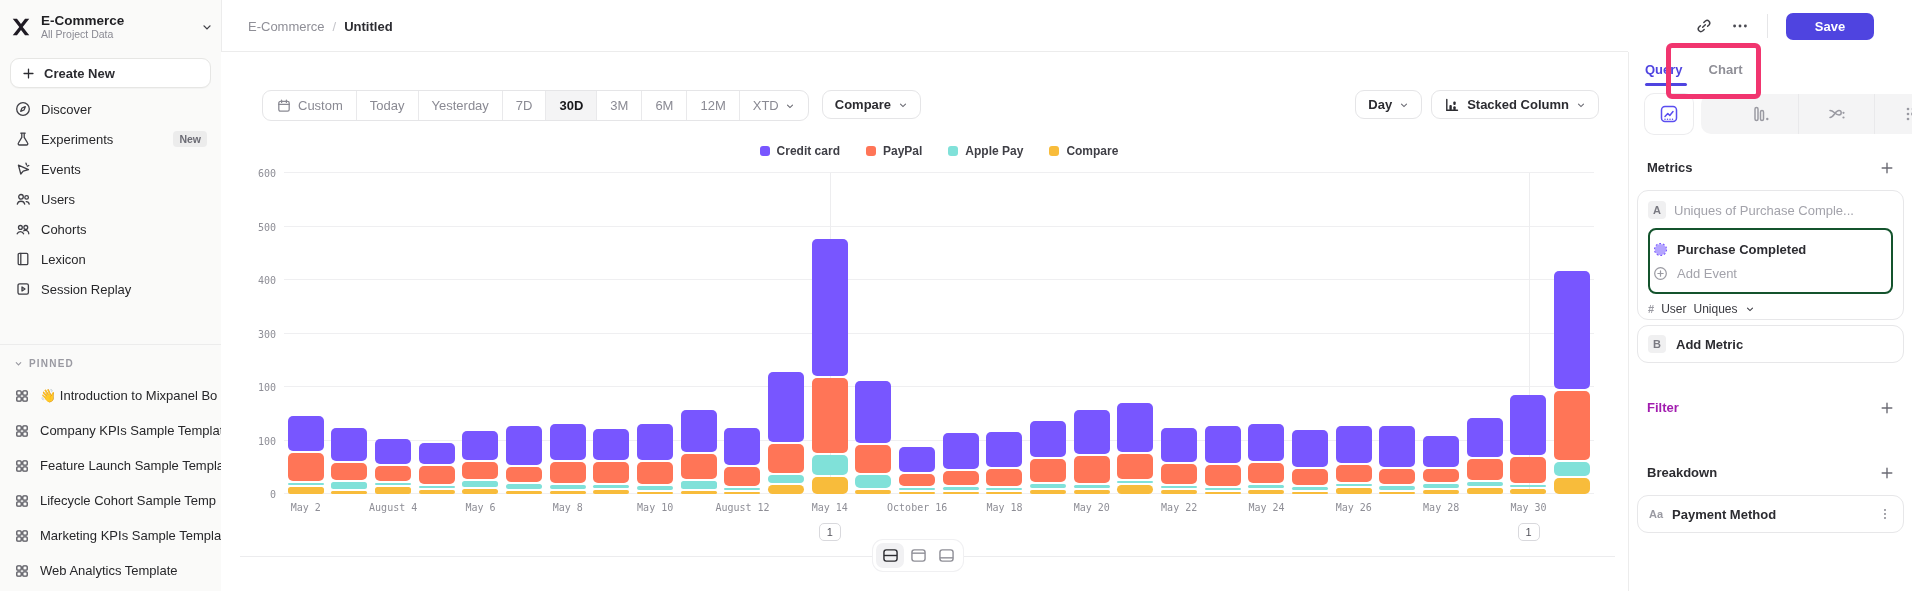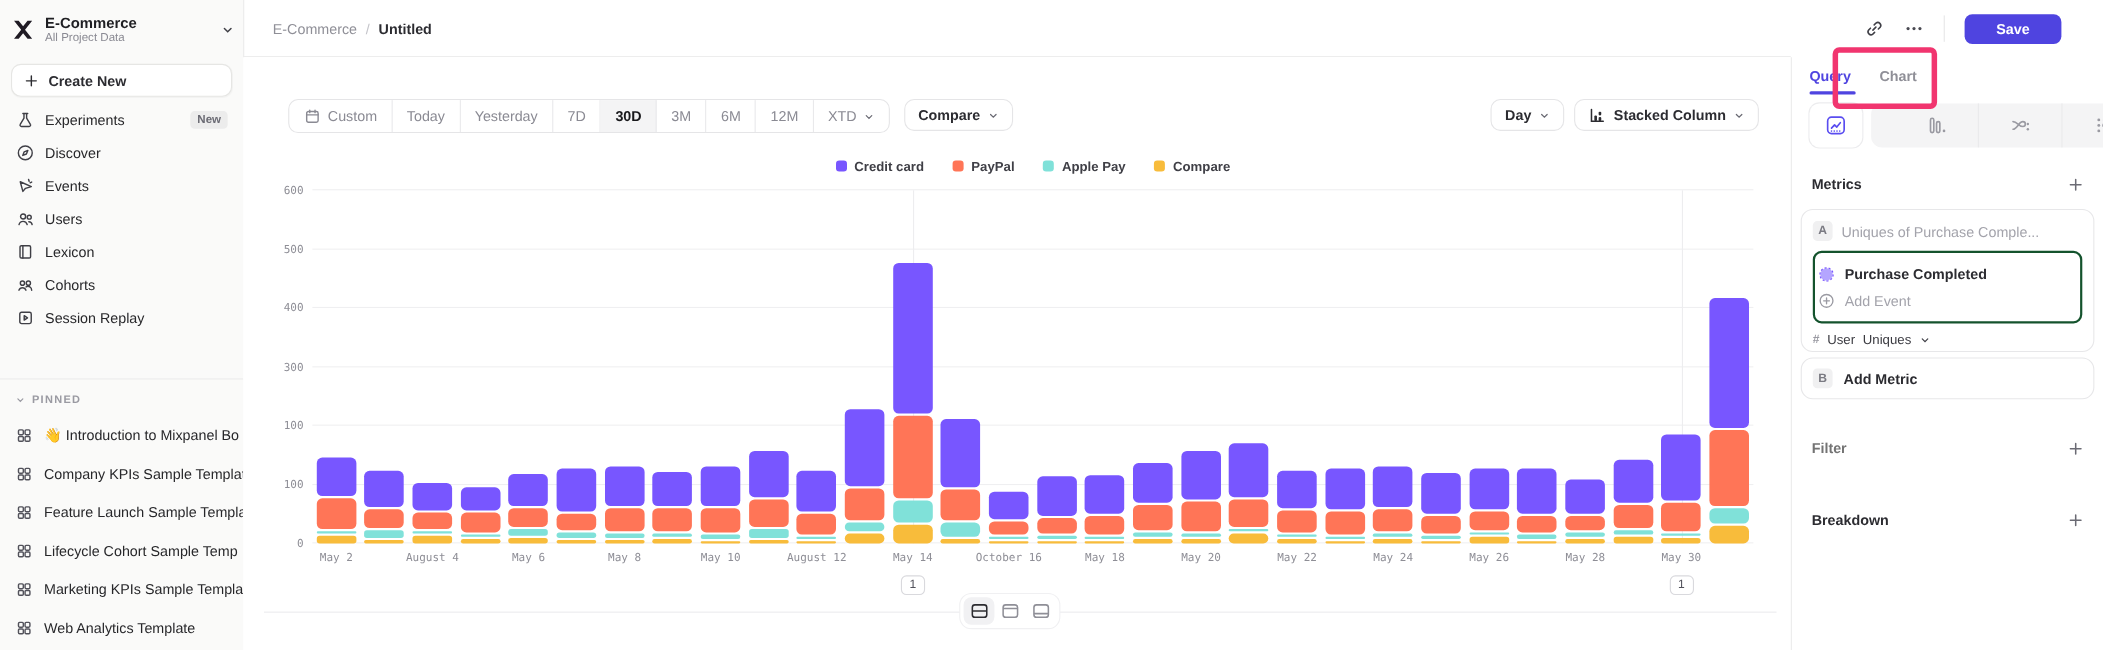--- a/index.html
+++ b/index.html
@@ -70,21 +70,21 @@
   .rp-tabs{position:absolute;left:16px;top:0;display:flex;gap:26px;height:34px;align-items:center;}
   .rp-tab{font-weight:600;color:#8f8f97;cursor:pointer;}
   .rp-tab.active{color:#4f44e0;}
   .rp-underline{position:absolute;left:16px;top:31px;width:42px;height:3px;background:#4f44e0;border-radius:2px;}
   .chart-strip{position:absolute;left:16px;top:42px;width:280px;height:40px;}
   .strip-gray{position:absolute;left:56px;top:0;right:-16px;height:40px;background:#f4f4f5;border-radius:10px;display:flex;}
   .strip-cell{flex:0 0 75px;display:flex;align-items:center;justify-content:center;border-right:1px solid #e9e9eb;color:#9a9aa2;cursor:pointer;}
   .strip-active{position:absolute;left:0;top:0;width:48px;height:40px;background:#fff;border-radius:9px;box-shadow:0 0 0 1px #ececee;
                 display:flex;align-items:center;justify-content:center;color:#4f44e0;cursor:pointer;z-index:2;}
   .rp-section-head{position:absolute;left:18px;right:18px;display:flex;align-items:center;justify-content:space-between;font-weight:700;color:#2c2c31;}
-  .rp-section-head.muted{color:#737373;font-weight:600;}
+  .rp-section-head.muted{color:#a21caf;font-weight:600;}
   .plus-btn{color:#6b6b74;cursor:pointer;}
   .metric-card{position:absolute;left:8px;right:8px;top:138px;height:130px;border:1px solid #e7e7e9;border-radius:11px;background:#fff;box-sizing:border-box;padding:10px 10px;}
   .mc-row-a{display:flex;align-items:center;gap:8px;color:#a3a3ab;cursor:pointer;}
   .badge-sq{width:18px;height:18px;border-radius:4px;background:#f0f0f1;color:#7a7a82;font-size:11px;font-weight:700;display:flex;align-items:center;justify-content:center;}
   .inner-card{margin-top:9px;border:2px solid #14532d;border-radius:8px;padding:7px 3px;}
   .ev-row{display:flex;align-items:center;gap:9px;height:24px;cursor:pointer;}
   .ev-name{font-weight:600;color:#2c2c31;}
   .ev-add{color:#a3a3ab;}
   .uniq-row{margin-top:8px;display:flex;align-items:center;gap:7px;font-size:12px;cursor:pointer;}
   .hash{color:#9a9aa2;font-size:11px;font-weight:600;}
@@ -127,34 +127,34 @@
             <path d="M8 2.5 V13.5 M2.5 8 H13.5"></path>
           </svg>
       </span>
       <span>Create New</span>
     </div>
 
     <div class="nav">
         <div class="nav-item">
           <span class="ic">
             <svg width="16" height="16" viewBox="0 0 16 16" fill="none" stroke="currentColor" stroke-width="1.3" stroke-linecap="round" stroke-linejoin="round">
+              <circle cx="8" cy="8" r="6.3"></circle>
+              <path d="M10.3 5.7 L9 9 L5.7 10.3 L7 7 Z"></path>
+            </svg>
+          </span>
+          <span>Discover</span>
+        </div>
+        <div class="nav-item">
+          <span class="ic">
+            <svg width="16" height="16" viewBox="0 0 16 16" fill="none" stroke="currentColor" stroke-width="1.3" stroke-linecap="round" stroke-linejoin="round">
               <path d="M5.8 2.2 h4.4 M6.8 2.2 v4.2 l-3.4 5.6 a1.3 1.3 0 0 0 1.1 2 h7 a1.3 1.3 0 0 0 1.1-2 L9.2 6.4 v-4.2"></path>
             </svg>
           </span>
           <span>Experiments</span>
           <span class="nav-badge">New</span>
-        </div>
-        <div class="nav-item">
-          <span class="ic">
-            <svg width="16" height="16" viewBox="0 0 16 16" fill="none" stroke="currentColor" stroke-width="1.3" stroke-linecap="round" stroke-linejoin="round">
-              <circle cx="8" cy="8" r="6.3"></circle>
-              <path d="M10.3 5.7 L9 9 L5.7 10.3 L7 7 Z"></path>
-            </svg>
-          </span>
-          <span>Discover</span>
         </div>
         <div class="nav-item">
           <span class="ic">
             <svg width="16" height="16" viewBox="0 0 16 16" fill="none" stroke="currentColor" stroke-width="1.3" stroke-linecap="round" stroke-linejoin="round">
               <path d="M13.5 8.6 L3.4 4.2 L5.8 13 L8.2 10.2 Z"></path>
               <path d="M11 2.2 l.5 1.6 M13.8 4.5 l-1.5 .7"></path>
             </svg>
           </span>
           <span>Events</span>
         </div>
@@ -165,35 +165,35 @@
               <path d="M2.3 13.2 a3.8 3.8 0 0 1 7.4 0"></path>
               <circle cx="11.6" cy="6.4" r="1.8"></circle>
               <path d="M11.2 10.6 a3.2 3.2 0 0 1 3 2.6"></path>
             </svg>
           </span>
           <span>Users</span>
         </div>
         <div class="nav-item">
           <span class="ic">
             <svg width="16" height="16" viewBox="0 0 16 16" fill="none" stroke="currentColor" stroke-width="1.3" stroke-linecap="round" stroke-linejoin="round">
-              <rect x="3.2" y="2.4" width="9.6" height="11.2" rx="1.2"></rect>
-              <path d="M5.8 2.4 v11.2"></path>
-            </svg>
-          </span>
-          <span>Lexicon</span>
-        </div>
-        <div class="nav-item">
-          <span class="ic">
-            <svg width="16" height="16" viewBox="0 0 16 16" fill="none" stroke="currentColor" stroke-width="1.3" stroke-linecap="round" stroke-linejoin="round">
               <circle cx="5.4" cy="6.4" r="1.9"></circle>
               <circle cx="10.8" cy="6.4" r="1.9"></circle>
               <path d="M2.2 12.8 a3.4 3.4 0 0 1 6.4 0 M8.7 9.8 a3.4 3.4 0 0 1 5.1 3"></path>
             </svg>
           </span>
           <span>Cohorts</span>
+        </div>
+        <div class="nav-item">
+          <span class="ic">
+            <svg width="16" height="16" viewBox="0 0 16 16" fill="none" stroke="currentColor" stroke-width="1.3" stroke-linecap="round" stroke-linejoin="round">
+              <rect x="3.2" y="2.4" width="9.6" height="11.2" rx="1.2"></rect>
+              <path d="M5.8 2.4 v11.2"></path>
+            </svg>
+          </span>
+          <span>Lexicon</span>
         </div>
         <div class="nav-item">
           <span class="ic">
             <svg width="16" height="16" viewBox="0 0 16 16" fill="none" stroke="currentColor" stroke-width="1.3" stroke-linecap="round" stroke-linejoin="round">
               <rect x="3" y="2.8" width="10.4" height="10.4" rx="1.6"></rect>
               <path d="M7 6 L10 8 L7 10 Z"></path>
             </svg>
           </span>
           <span>Session Replay</span>
         </div>
@@ -746,16 +746,27 @@
 
     <div class="rp-section-head" style="top:413px;">
       <span>Breakdown</span>
       <span class="plus-btn">
         <svg width="14" height="14" viewBox="0 0 16 16" fill="none" stroke="currentColor" stroke-width="1.6" stroke-linecap="round">
             <path d="M8 2.5 V13.5 M2.5 8 H13.5"></path>
           </svg>
       </span>
     </div>
 
+    <div class="breakdown-card">
+      <span class="aa">Aa</span>
+      <span class="bd-label">Payment Method</span>
+      <span class="kebab">
+        <svg width="14" height="14" viewBox="0 0 16 16" fill="#8f8f97">
+            <circle cx="8" cy="3.5" r="1.2"></circle>
+            <circle cx="8" cy="8" r="1.2"></circle>
+            <circle cx="8" cy="12.5" r="1.2"></circle>
+          </svg>
+      </span>
+    </div>
   </div>
 
   <div class="shot-annotation"></div>
 </div>
 
 </body></html>

